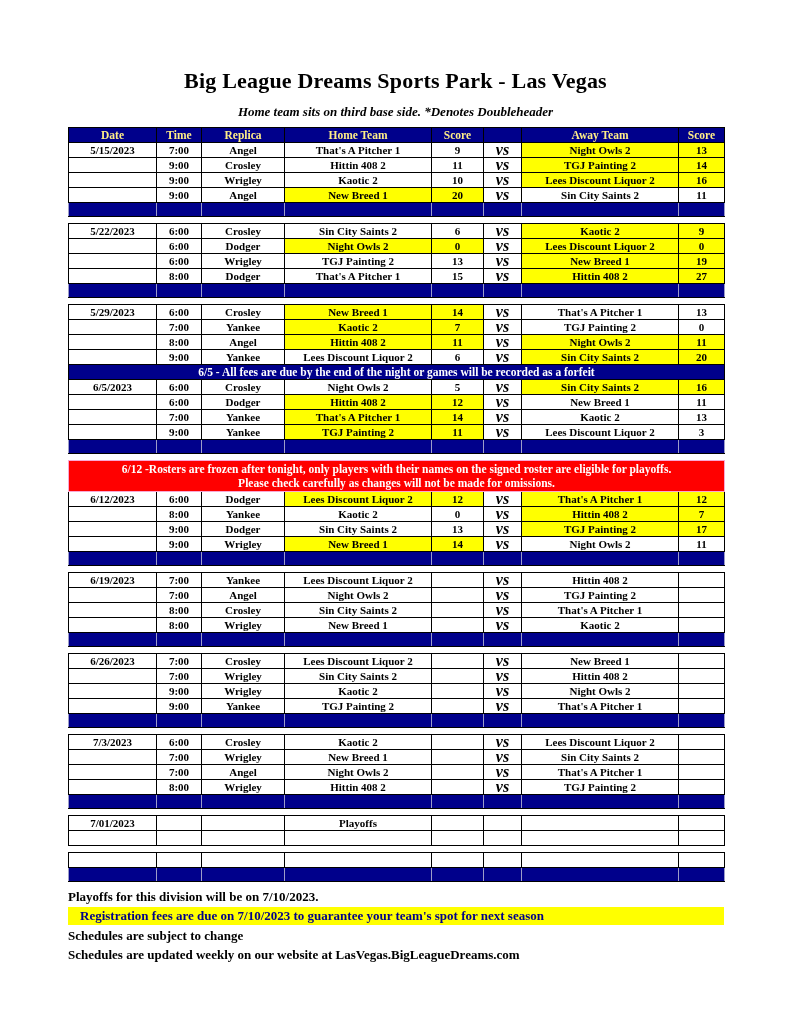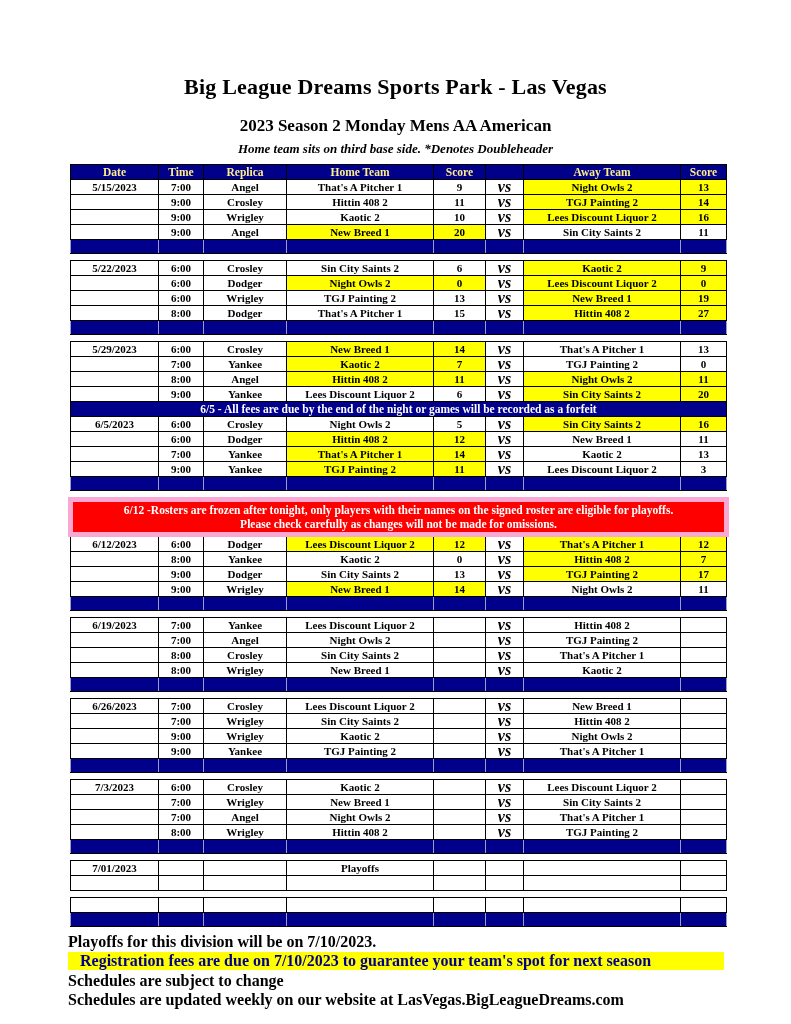--- a/index.html
+++ b/index.html
@@ -1,54 +1,53 @@
 <!DOCTYPE html>
 <html style="--navy: #00008b; --yellow: #ffff00; --red: #ff0000; --headtext: #ffee88;"><head>
 <meta charset="utf-8">
 <style>
   html,body{margin:0;padding:0;background:#fff;}
   .page{
     width:791px;height:1024px;background:#fff;position:relative;overflow:hidden;
     font-family:"Liberation Serif","DejaVu Serif",serif;color:#000;
   }
   .header{padding-top:58px;text-align:center;}
-  .title{font-size:22px;font-weight:bold;margin:16px;letter-spacing:.2px;}
+  .title{font-size:22px;font-weight:bold;margin:10px;letter-spacing:.2px;}
   .subtitle{font-size:17px;font-weight:bold;margin:3px 0 0;}
   .note{font-size:13px;font-weight:bold;font-style:italic;margin:5px 0 0;}
   table.sched{
     border-collapse:collapse;table-layout:fixed;width:656px;
     margin:7px 0 0 68px;
   }
   .sched td{
     border:1px solid #000;font-weight:bold;font-size:11px;text-align:center;
     padding:0;height:14px;line-height:14px;overflow:hidden;white-space:nowrap;color:#000;
   }
   .sched thead td{background:var(--navy);color:var(--headtext);font-size:11.5px;height:14px;}
   .hl{background:var(--yellow);}
   td.vs{font-style:italic;font-size:16px;}
   tr.sep td{
     background:var(--navy);height:13px;
     border-left:1px solid #9c9cc9;border-right:1px solid #9c9cc9;
     border-top:1px solid #000;border-bottom:1px solid #000;
   }
   tr.septext td{background:var(--navy);color:#fff;font-size:11.5px;border:1px solid #000;height:14px;}
   tr.spacer td{border:none;background:#fff;height:6px;line-height:6px;}
-  tr.banner td{background:var(--red);color:#fff;border:5px solid #f9a8d4;height:auto;padding:1px 0;}
+  tr.banner td{background:var(--red);color:#fff;border:1px solid #f9a8d4;height:auto;padding:1px 0;}
   tr.banner div{line-height:14px;font-size:11.5px;font-weight:bold;}
   .footer{margin:5px 0 0 68px;width:656px;}
-  .fline{font-size:16px;font-weight:bold;line-height:19px;color:#000;text-align:left;}
+  .fline{font-size:13px;font-weight:bold;line-height:19px;color:#000;text-align:left;}
   .fline.highlight{background:var(--yellow);color:var(--navy);padding:0 0 0 12px;margin:1px 0;line-height:18px;}
 </style>
 </head>
 <body>
 
 <div class="page">
   <div class="header">
     <h1 class="title">Big League Dreams Sports Park - Las Vegas</h1>
-    <h2 class="subtitle">2023 Season 2 Monday Mens AA American</h2>
     <div class="note">Home team sits on third base side.  *Denotes Doubleheader</div>
   </div>
 
   <table class="sched">
     <colgroup>
       <col style="width:88px">
         <col style="width:45px">
         <col style="width:83px">
         <col style="width:147px">
       <col style="width:52px">

